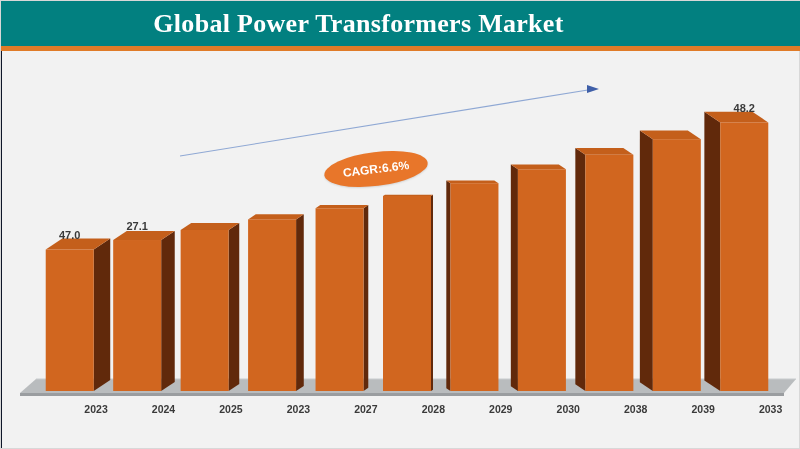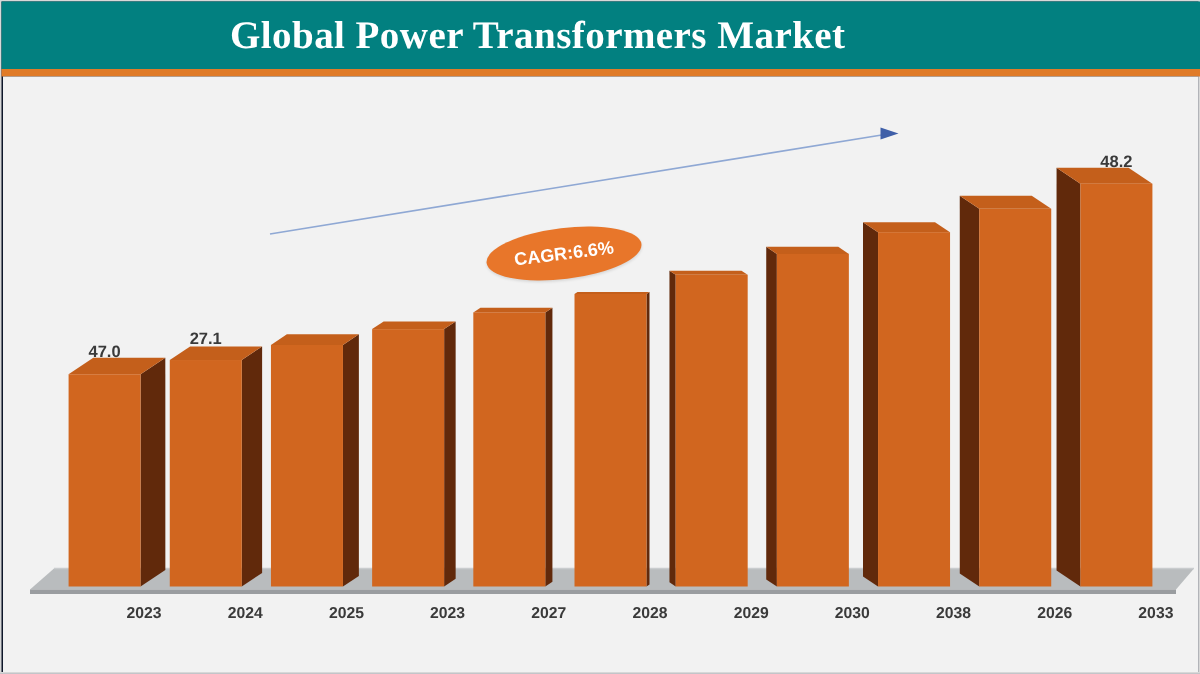--- a/index.html
+++ b/index.html
@@ -203,19 +203,19 @@
     <div id="cat-labels">
         <div class="cat-label" style="left: 29.7273px; top: 352px; width: 76px;">2023</div>
         <div class="cat-label" style="left: 97.1818px; top: 352px; width: 76px;">2024</div>
         <div class="cat-label" style="left: 164.636px; top: 352px; width: 76px;">2025</div>
         <div class="cat-label" style="left: 232.091px; top: 352px; width: 76px;">2023</div>
         <div class="cat-label" style="left: 299.545px; top: 352px; width: 76px;">2027</div>
         <div class="cat-label" style="left: 367px; top: 352px; width: 76px;">2028</div>
         <div class="cat-label" style="left: 434.455px; top: 352px; width: 76px;">2029</div>
         <div class="cat-label" style="left: 501.909px; top: 352px; width: 76px;">2030</div>
         <div class="cat-label" style="left: 569.364px; top: 352px; width: 76px;">2038</div>
-        <div class="cat-label" style="left: 636.818px; top: 352px; width: 76px;">2026</div>
+        <div class="cat-label" style="left: 636.818px; top: 352px; width: 76px;">2039</div>
         <div class="cat-label" style="left: 704.273px; top: 352px; width: 76px;">2033</div>
       </div>
 
   </div>
 
 </div>
 
 </body></html>

